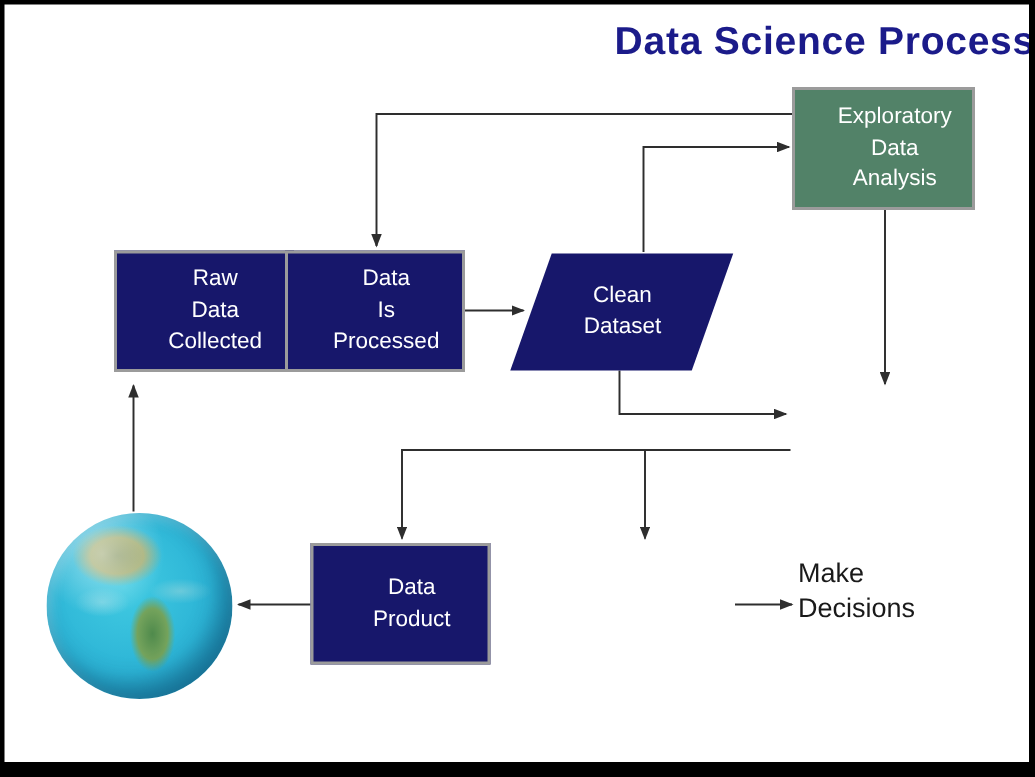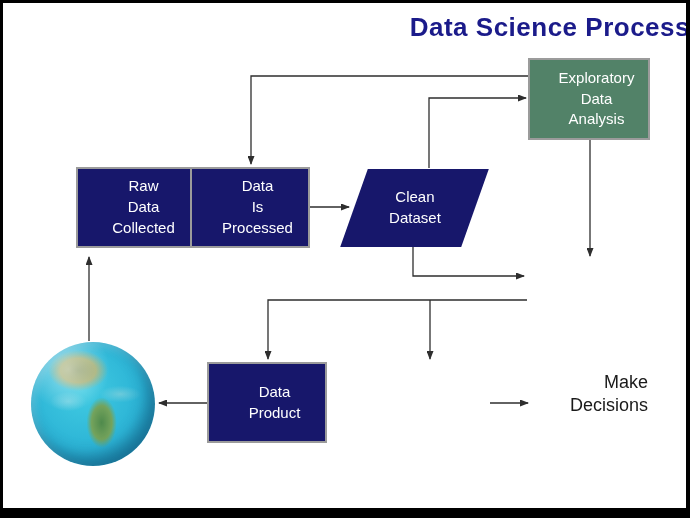--- a/index.html
+++ b/index.html
@@ -42,21 +42,21 @@
     background:var(--node-fill,#17176b); transform:skewX(-19.5deg);
     display:flex; align-items:center; justify-content:center;
   }
   .node-clean .unskew {
     transform:skewX(19.5deg); color:var(--node-text,#fff);
     text-align:center; font-size:15px; line-height:1.38; white-space:pre-line;
   }
 
   .make-decisions {
     position:absolute; left:532px; top:371px; width:116px;
-    text-align:right; font-size:18px; line-height:1.3;
+    text-align:left; font-size:18px; line-height:1.3;
     color:#1a1a1a; white-space:pre-line;
   }
 
   .globe {
     position:absolute; left:31px; top:342px; width:124px; height:124px; border-radius:50%;
     background:
       radial-gradient(circle at 30% 22%, rgba(255,255,255,0.45), rgba(255,255,255,0) 32%),
       radial-gradient(ellipse 44px 30px at 38% 23%, #8a9a66 0%, #a3ad72 40%, rgba(138,154,102,0) 68%),
       radial-gradient(ellipse 21px 35px at 57% 65%, #4f8a4c 0%, #74a35c 48%, rgba(79,138,76,0) 72%),
       radial-gradient(ellipse 30px 12px at 72% 42%, rgba(210,228,220,0.35), rgba(210,228,220,0) 70%),

